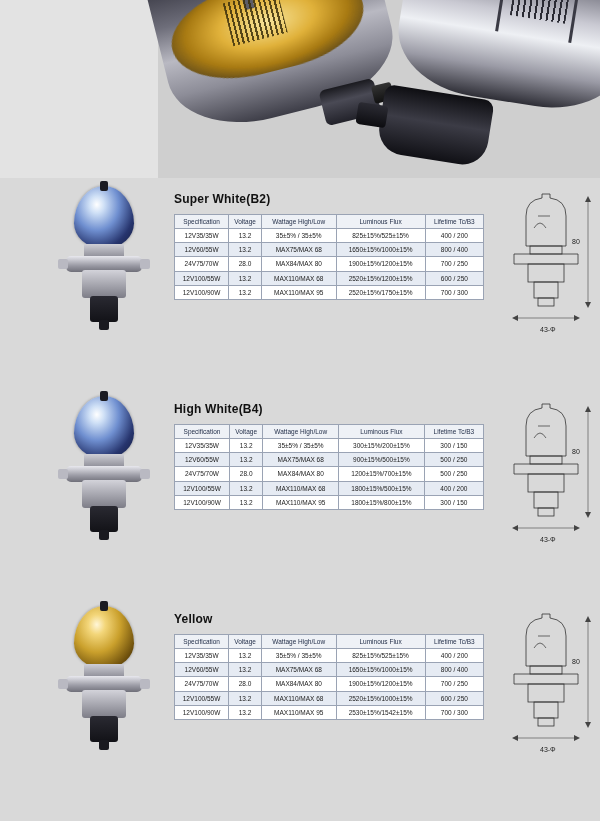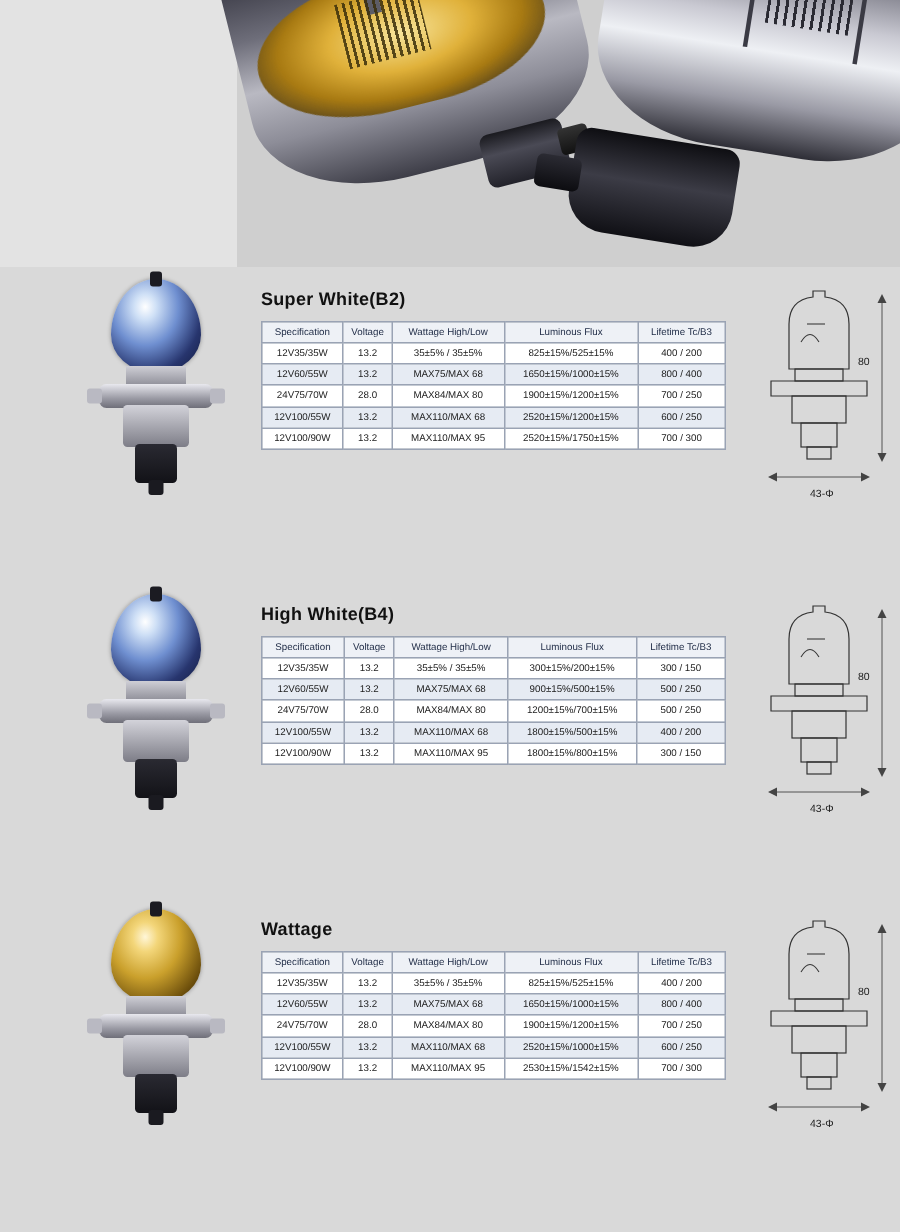--- a/index.html
+++ b/index.html
@@ -358,21 +358,21 @@
           <path d="M14 129 L8 132 L14 135" fill="#444" stroke="none"></path>
           <path d="M70 129 L76 132 L70 135" fill="#444" stroke="none"></path>
         </g>
       </svg>
       <div class="dim-h">80</div>
       <div class="dim-w">43-Φ</div>
     </div>
   </div>
 
   <div class="section sec3">
-    <div class="sec-title">Wattage</div>
+    <div class="sec-title">Yellow</div>
 
     <div class="bulb-ill">
       <div class="bulb-glass amber-glass">
         <div class="tip"></div>
       </div>
       <div class="bulb-neck"></div>
       <div class="bulb-flange"></div>
       <div class="bulb-base"></div>
       <div class="bulb-pins"></div>
     </div>

